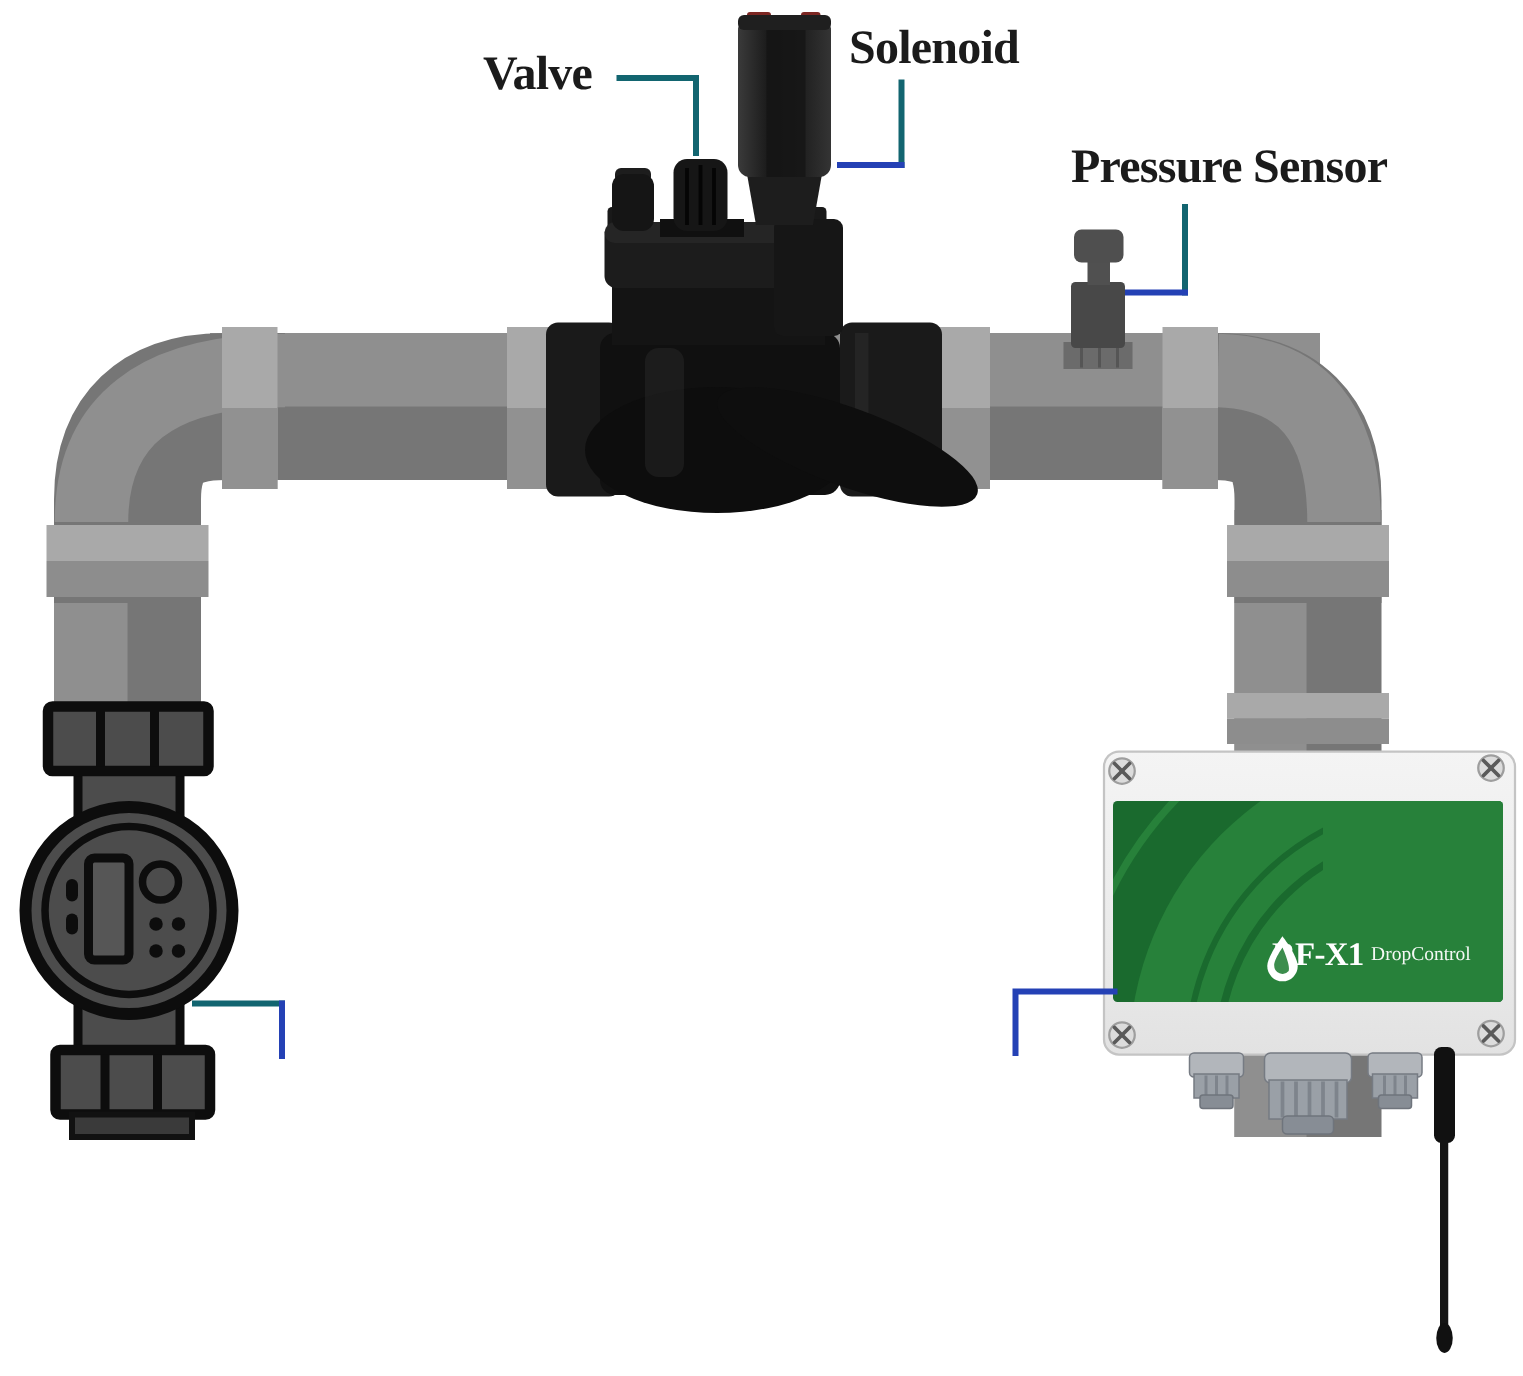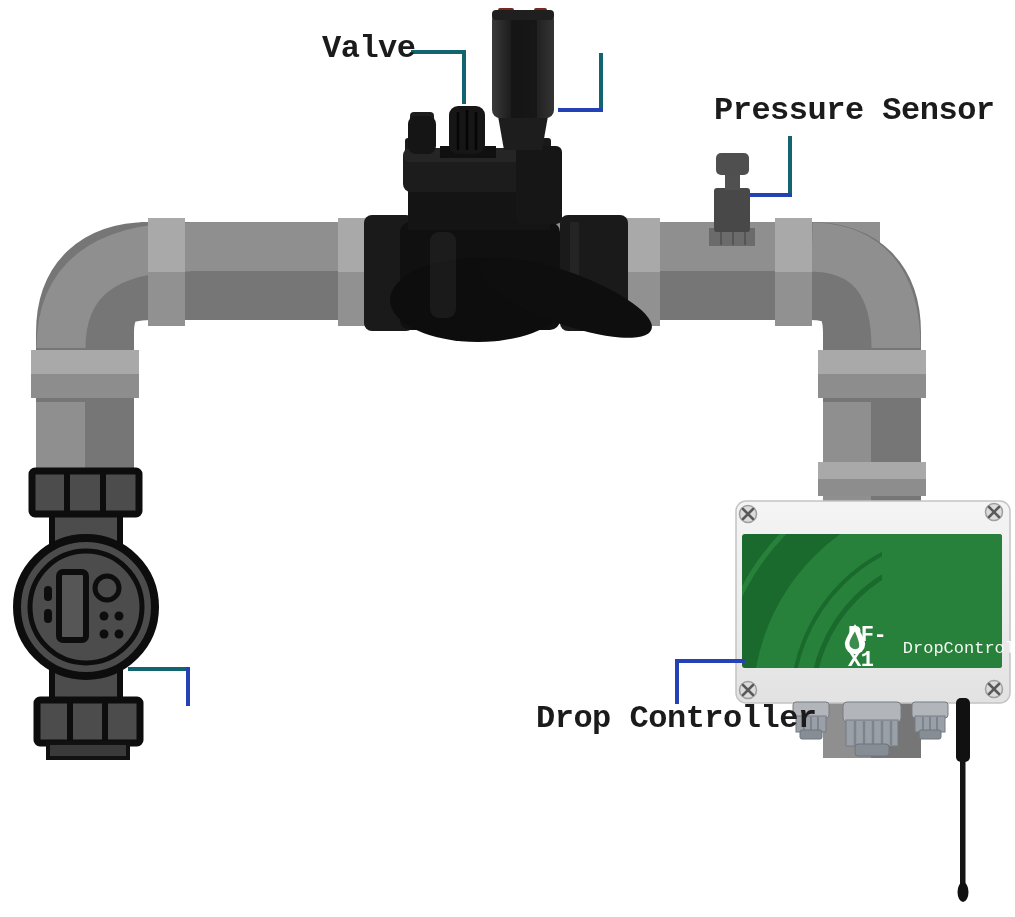--- a/index.html
+++ b/index.html
@@ -1,23 +1,23 @@
 <!DOCTYPE html>
 <html><head>
 <meta charset="utf-8">
 <style>
   html,body{margin:0;padding:0;background:#fff;}
   .stage{position:relative;width:1015px;height:917px;background:#ffffff;overflow:hidden;
-         font-family:Liberation Mono, monospace;}
+         font-family:Liberation Serif, serif;}
   .stage svg{position:absolute;left:0;top:0;}
   .lbl{position:absolute;font-size:32px;font-weight:600;color:#1b1b1b;letter-spacing:-0.5px;
        white-space:nowrap;line-height:1.1;}
   .logo{position:absolute;left:843px;top:623px;display:flex;align-items:center;color:#ffffff;}
   .logo .model{font-size:22px;font-weight:700;letter-spacing:-0.5px;margin-left:5px;}
-  .logo .brand{font-size:17px;font-weight:400;margin-left:5px;opacity:.95;}
+  .logo .brand{font-size:13px;font-weight:400;margin-left:5px;opacity:.95;}
 </style>
 </head>
 <body>
 
 <div class="stage">
 
 <svg width="1015" height="917" viewBox="0 0 1015 917">
   <defs>
     <linearGradient id="gbox" x1="0" y1="0" x2="0" y2="1">
       <stop offset="0" stop-color="#f4f4f4"></stop>
@@ -218,22 +218,22 @@
     <polyline points="558,110 603,110" stroke="#2441B5"></polyline>
     <polyline points="790,136 790,197" stroke="#126570"></polyline>
     <polyline points="750,195 792,195" stroke="#2441B5"></polyline>
     <polyline points="128,669 190,669" stroke="#126570"></polyline>
     <polyline points="188,667 188,706" stroke="#2441B5"></polyline>
     <polyline points="677,704 677,661 745,661" stroke="#2441B5"></polyline>
   </g>
 </svg>
 
 <div class="lbl" style="left:322px;top:31px;">Valve</div>
+<div class="lbl" style="left:566px;top:14px;">Solenoid</div>
 <div class="lbl" style="left:714px;top:93px;">Pressure Sensor</div>
-<div class="lbl" style="left:536px;top:701px;">Drop Controller</div>
 
 <div class="logo">
   <svg width="24" height="32" viewBox="0 0 26 34">
     <path d="M13,1 C13,1 2,15.5 2,22.5 a11,11 0 0 0 22,0 C24,15.5 13,1 13,1 Z" fill="#ffffff"></path>
     <path d="M13,9 C13,9 7,17.5 7,22 a6,6 0 0 0 10.5,4 C19,22 13,9 13,9 Z" fill="#27813A" opacity="0.9"></path>
     <path d="M15.5,13 C17,16 20,20.5 20,23 a7,7 0 0 1 -3,5.7 C19.5,25 17,17 15.5,13 Z" fill="#ffffff"></path>
   </svg>
   <span class="model">RF-X1</span>
   <span class="brand">DropControl</span>
 </div>

